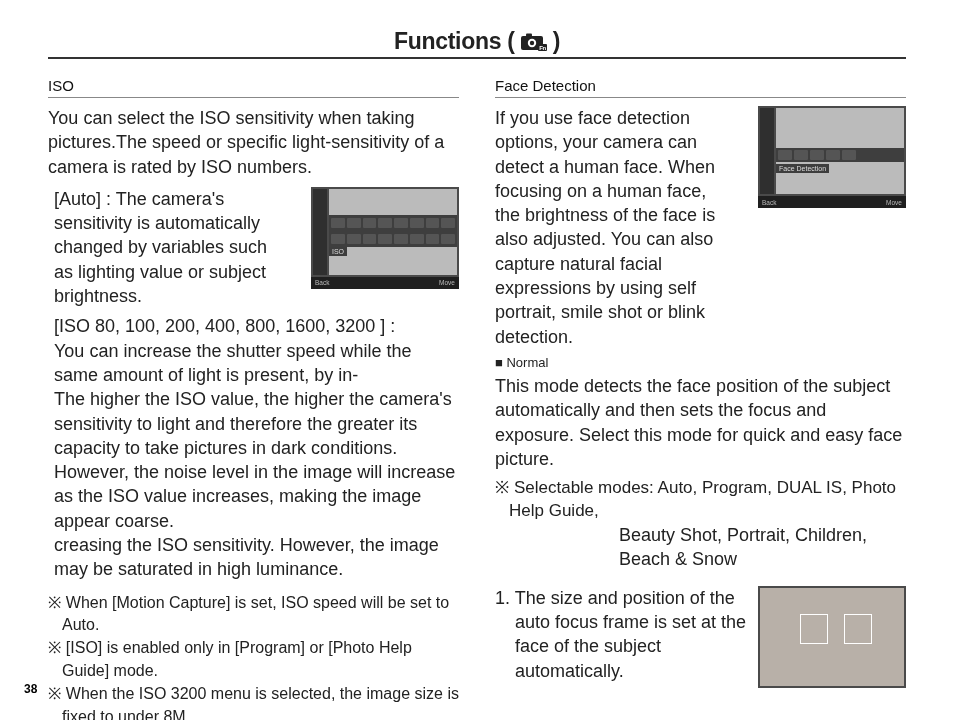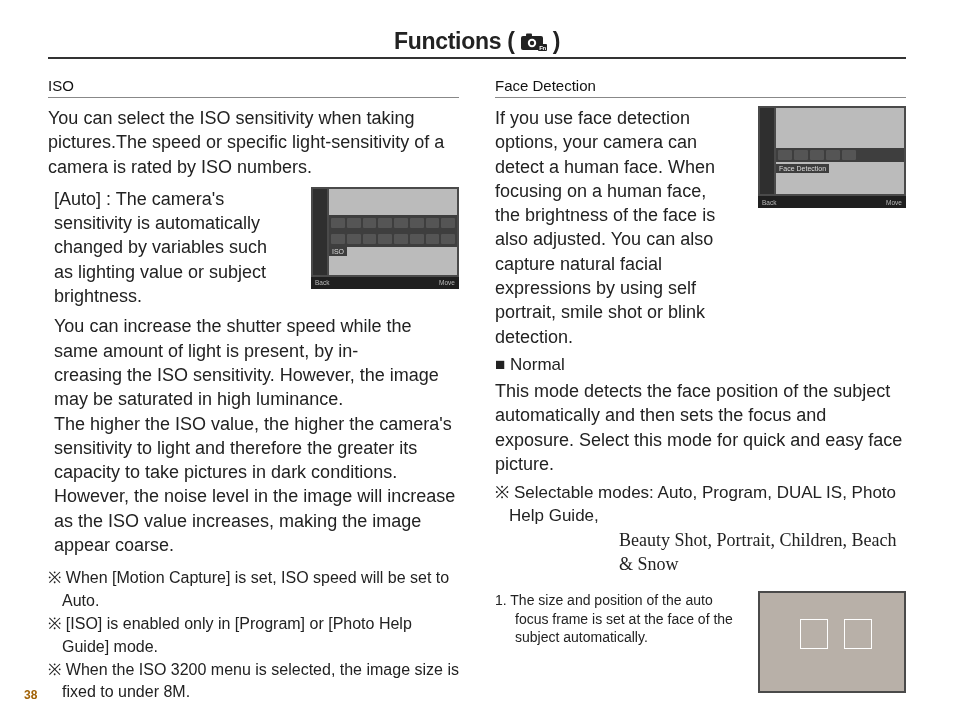--- a/index.html
+++ b/index.html
@@ -126,56 +126,55 @@
   .face-box.green { border-color: #6f6; }
   .indent2 { padding-left: 6px; }
   .note-line {
     font-size: 16px;
     line-height: 1.4;
     padding-left: 14px;
     text-indent: -14px;
     margin-bottom: 1px;
   }
   .normal-head {
-    font-size: 17px;
+    font-size: 13px;
     margin-top: 4px;
     margin-bottom: 4px;
   }
   .selectable {
     font-size: 17px;
     line-height: 1.35;
     padding-left: 14px;
     text-indent: -14px;
     margin-top: 6px;
   }
   .selectable-cont {
     padding-left: 124px;
     text-indent: 0;
-    font-family: Liberation Serif, serif;
   }
   .step-row {
     display: flex;
     gap: 10px;
     align-items: flex-start;
     margin-top: 14px;
   }
   .step-text {
     flex: 1;
-    font-size: 14px;
+    font-size: 18px;
     line-height: 1.35;
     padding-left: 20px;
     text-indent: -20px;
   }
   .page-num {
     position: absolute;
     left: 24px;
-    bottom: 18px;
+    bottom: 24px;
     font-size: 12px;
     font-weight: bold;
-    color: #a16207;
+    color: #000000;
   }
 </style>
 </head>
 <body>
 
 <div class="page-title">
   <span>Functions (</span>
   <span class="title-icon">
     <svg width="26" height="18" viewBox="0 0 26 18">
       <rect x="0" y="3" width="22" height="14" rx="2" fill="#222"></rect>
@@ -226,23 +225,24 @@
         </div>
         <div class="shot-label">ISO</div>
         <div class="shot-footer">
           <span>Back</span>
           <span>Move</span>
         </div>
       </div>
     </div>
 
     <div class="body-text indent2">
+      <div>[ISO 80, 100, 200, 400, 800, 1600, 3200 ] :</div>
       <div>You can increase the shutter speed while the same amount of light is present, by in-</div>
+      <div>The higher the ISO value, the higher the camera's sensitivity to light and therefore the greater its capacity to take pictures in dark conditions. However, the noise level in the image will increase as the ISO value increases, making the image appear coarse.</div>
       <div>creasing the ISO sensitivity. However, the image may be saturated in high luminance.</div>
-      <div>The higher the ISO value, the higher the camera's sensitivity to light and therefore the greater its capacity to take pictures in dark conditions. However, the noise level in the image will increase as the ISO value increases, making the image appear coarse.</div>
     </div>
 
     <div style="height:10px"></div>
 
     <div class="note-line">※ When [Motion Capture] is set, ISO speed will be set to Auto.</div>
     <div class="note-line">※ [ISO] is enabled only in [Program] or [Photo Help Guide] mode.</div>
     <div class="note-line">※ When the ISO 3200 menu is selected, the image size is fixed to under 8M.</div>
   </div>
 
   <div class="col">

